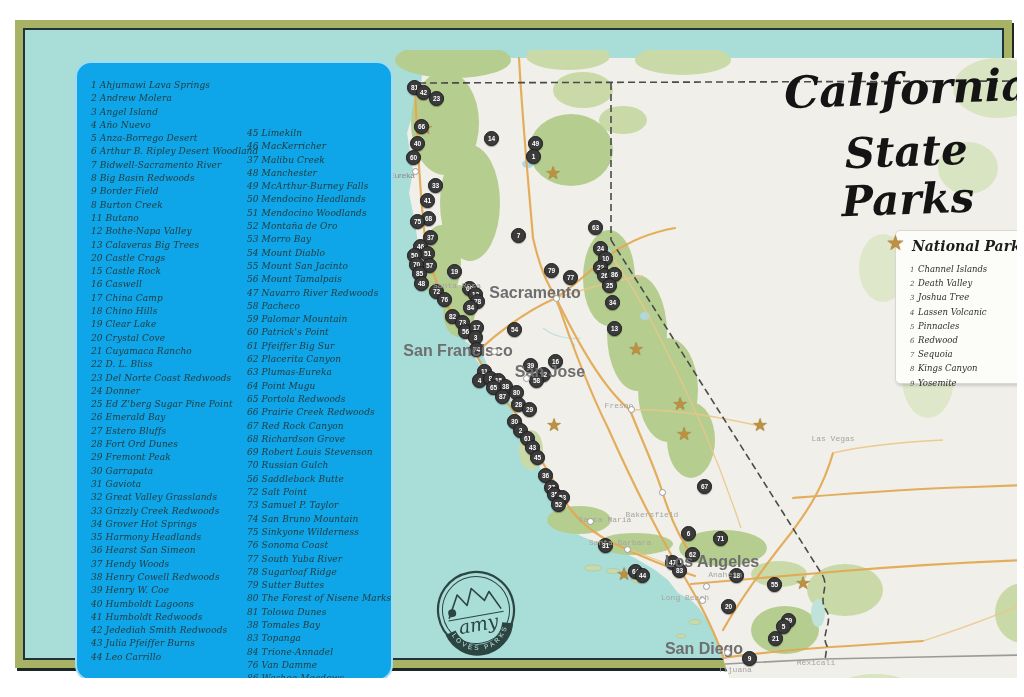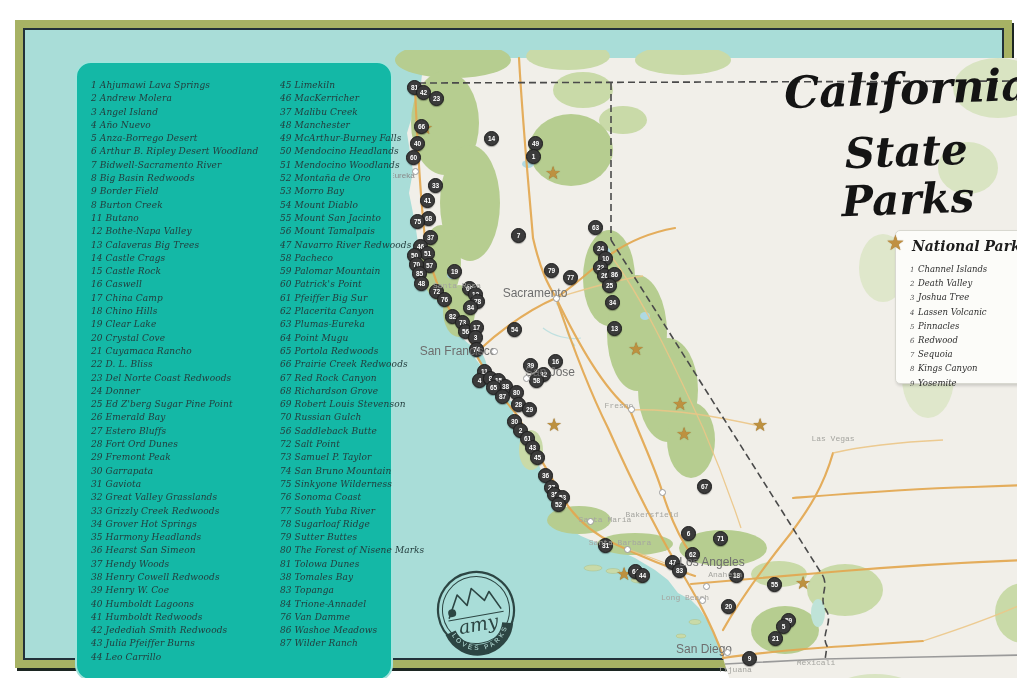--- a/index.html
+++ b/index.html
@@ -6,25 +6,25 @@
   body{width:1024px;height:697px;background:#ffffff;font-family:"Liberation Sans",sans-serif;overflow:hidden;}
   .page{position:relative;width:1024px;height:697px;background:#fff;}
   
   .card{position:absolute;left:15px;top:20px;width:981px;height:632px;
         border:8px solid #a7b264;background:#a9ddd8;box-shadow:inset 0 0 0 2px #22313a, 2px 3px 0 0 #1c2622;}
   .card-inner{position:absolute;left:17px;top:22px;width:977px;height:628px;overflow:hidden;}
   svg.map{position:absolute;left:-17px;top:-22px;width:1024px;height:697px;}
   .overlay{position:absolute;left:-17px;top:-22px;width:1024px;height:697px;pointer-events:none;}
 
   
-  .list-panel{position:absolute;left:52px;top:33px;width:318px;height:620px;background:#14b8a6;
+  .list-panel{position:absolute;left:52px;top:33px;width:318px;height:620px;background:#0ea5e9;
               border:2px solid rgba(255,255,255,.6);border-radius:16px;box-sizing:border-box;
-              padding:16px 10px 10px 14px;display:flex;gap:33px;}
+              padding:16px 10px 10px 14px;display:flex;}
   .park-col{width:156px;flex:none;}
-  .park-col.c2{width:138px;}
+  .park-col.c2{width:138px;margin-top:48px;}
   .park-item{font-family:"DejaVu Serif",serif;font-style:italic;font-size:9px;line-height:13.3px;
              color:#233d3d;white-space:nowrap;letter-spacing:.1px;}
 
   
   .title{position:absolute;left:758px;top:36px;width:252px;text-align:center;color:#141414;}
   .title .t1{font-family:"DejaVu Serif",serif;font-style:italic;font-weight:bold;font-size:44px;line-height:50px;transform:rotate(-2deg);}
   .title .t2{font-family:"DejaVu Serif",serif;font-style:italic;font-weight:bold;font-size:42px;line-height:48px;margin-top:14px;transform:rotate(-2deg);}
 
   
   .legend{position:absolute;left:872px;top:202px;width:132px;height:152px;background:#fcfcf9;
@@ -36,21 +36,21 @@
   .legend .litem{font-family:"DejaVu Serif",serif;font-style:italic;font-size:8.5px;line-height:13.2px;color:#2e2e2e;white-space:nowrap;}
   .legend .litem .num{display:inline-block;width:8px;font-size:7px;color:#555;}
 
   
   .marker{position:absolute;width:13px;height:13px;margin:-7px 0 0 -7px;border-radius:50%;
           background:#3b3b3b;border:1px solid #1f1f1f;color:#fff;
           font:bold 6.5px "Liberation Sans",sans-serif;display:flex;align-items:center;justify-content:center;
           box-shadow:0 1px 1px rgba(0,0,0,.35);}
   .star{position:absolute;transform:translate(-50%,-55%);font-size:18px;color:#bd9140;text-shadow:0 0 1px #7d5a22;line-height:1;}
   .city{position:absolute;transform:translate(-50%,-50%);color:#8a8a8a;font-size:8px;white-space:nowrap;}
-  .city.major{font-size:12px;color:#6e6e6e;}
+  .city.major{font-size:16px;color:#6e6e6e;font-weight:bold;}
   .city.faint{color:#a5a5a0;font-family:Liberation Mono, monospace;}
   .citydot{position:absolute;width:5px;height:5px;margin:-3px 0 0 -3px;border-radius:50%;background:#fff;border:1px solid #9a9a9a;}
 </style>
 </head>
 <body>
 
 <div class="page">
   <div class="card">
     <div class="card-inner">
 
@@ -293,21 +293,21 @@
             <div class="park-item">4 Año Nuevo</div>
             <div class="park-item">5 Anza-Borrego Desert</div>
             <div class="park-item">6 Arthur B. Ripley Desert Woodland</div>
             <div class="park-item">7 Bidwell-Sacramento River</div>
             <div class="park-item">8 Big Basin Redwoods</div>
             <div class="park-item">9 Border Field</div>
             <div class="park-item">8 Burton Creek</div>
             <div class="park-item">11 Butano</div>
             <div class="park-item">12 Bothe-Napa Valley</div>
             <div class="park-item">13 Calaveras Big Trees</div>
-            <div class="park-item">14 Castle Crags</div>
+            <div class="park-item">20 Castle Crags</div>
             <div class="park-item">15 Castle Rock</div>
             <div class="park-item">16 Caswell</div>
             <div class="park-item">17 China Camp</div>
             <div class="park-item">18 Chino Hills</div>
             <div class="park-item">19 Clear Lake</div>
             <div class="park-item">20 Crystal Cove</div>
             <div class="park-item">21 Cuyamaca Rancho</div>
             <div class="park-item">22 D. L. Bliss</div>
             <div class="park-item">23 Del Norte Coast Redwoods</div>
             <div class="park-item">24 Donner</div>

